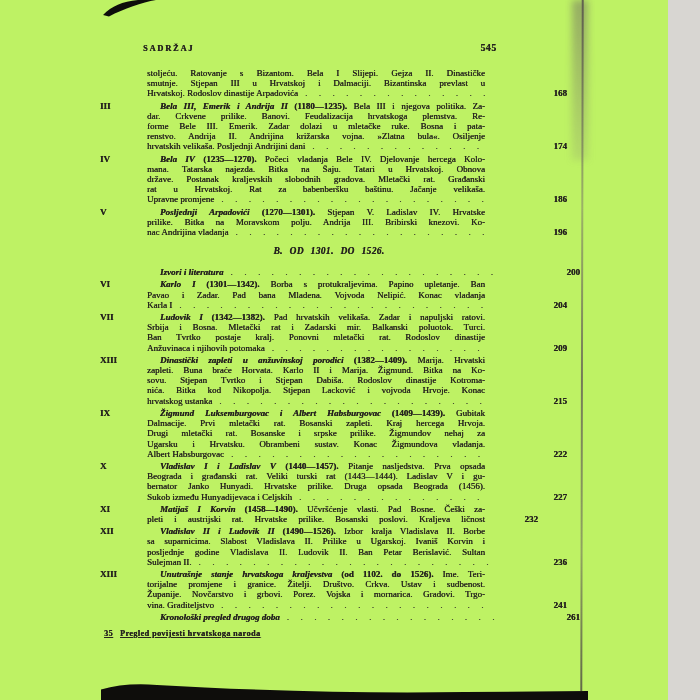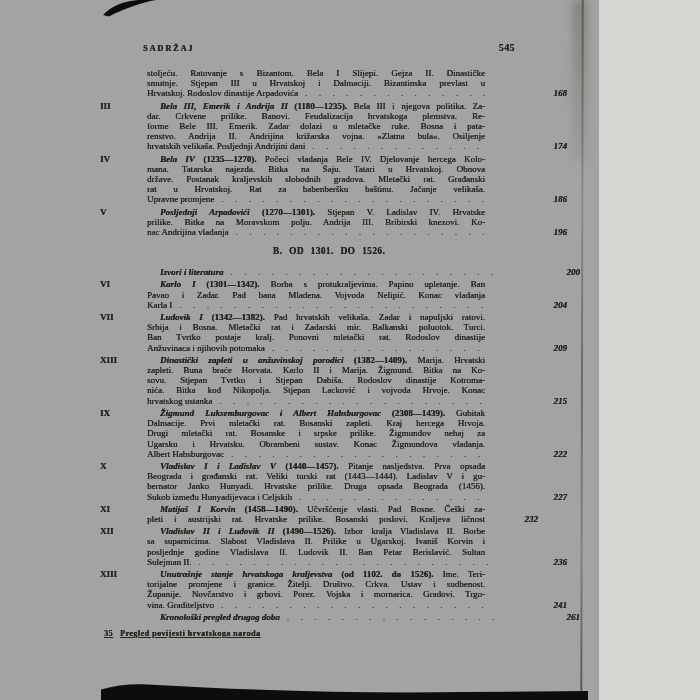--- a/index.html
+++ b/index.html
@@ -1,45 +1,45 @@
 <!DOCTYPE html>
 <html><head>
 <meta charset="utf-8">
 <style>
   html,body{margin:0;padding:0;}
   body{background:#d8d6d2;}
   .stage{
-    position:relative;width:599px;height:700px;overflow:hidden;
+    position:relative;width:668px;height:700px;overflow:hidden;
     background:radial-gradient(circle at 35% 40%, #f7f6f2 0%, #f4f2ee 70%, #efedе8 100%);
-    background-color:#a3a3a3;
+    background-color:#bef264;
     font-family:"Liberation Serif","DejaVu Serif",serif;
     color:#26241f;
   }
   .ink{ text-shadow:0.25px 0 0 currentColor; }
 
   
   .hdr-title{position:absolute;left:143px;top:44px;font-size:8.4px;font-weight:bold;letter-spacing:1.8px;}
-  .hdr-page{position:absolute;left:462px;top:42px;width:53px;text-align:right;font-size:9.8px;font-weight:bold;letter-spacing:0.5px;}
+  .hdr-page{position:absolute;left:462px;top:42px;width:53px;text-align:center;font-size:9.8px;font-weight:bold;letter-spacing:0.5px;}
 
   
   #toc{position:absolute;left:124px;top:68px;width:338px;margin-left:23px;}
   .entry{position:relative;margin-bottom:2px;}
   .numeral{position:absolute;left:-47px;top:0;width:56px;text-align:left;font-weight:bold;font-size:9px;line-height:10.2px;}
   .ln{position:relative;font-size:9px;line-height:10.2px;text-align:justify;}
   .ln.just{text-align-last:justify;-moz-text-align-last:justify;}
   .ln.first{padding-left:13px;}
   .ttl{font-style:italic;font-weight:bold;}
   .date{font-weight:bold;}
   .ln.lrow{display:flex;text-align:left;width:391px;}
   .ln.lrow .txt{flex:none;white-space:nowrap;}
   .leader{flex:1 1 auto;overflow:hidden;white-space:nowrap;letter-spacing:4.6px;padding-left:7px;margin-right:24px;color:#34322d;}
-  .pg{font-weight:bold;font-size:9px;font-style:italic;}
+  .pg{font-weight:bold;font-size:9px;}
   .ln.lrow .pg{flex:none;width:53px;text-align:right;margin-right:-29px;}
   .ln:not(.lrow) .pg{position:absolute;right:-53px;top:0;}
-  .section-head{text-align:center;font-weight:bold;font-size:9.4px;
+  .section-head{text-align:center;font-weight:bold;font-style:italic;font-size:9.4px;
     letter-spacing:0.4px;word-spacing:4px;margin:9px 0 11px;padding-left:26px;}
 
   
   .ftr{position:absolute;left:104px;top:629px;font-size:8.2px;font-weight:bold;letter-spacing:0.4px;text-decoration:underline;}
   .ftr .num{margin-right:7px;}
 
   
   .art-top{position:absolute;left:100px;top:0;width:62px;height:20px;}
   .streak-smudge{position:absolute;left:572px;top:0;width:16px;height:160px;
     background:linear-gradient(to bottom, rgba(110,105,98,0.5), rgba(130,125,118,0.18));
@@ -138,21 +138,21 @@
         <div class="ln just"><span>sovu. Stjepan Tvrtko i Stjepan Dabiša. Rodoslov dinastije Kotroma-</span></div>
         <div class="ln just"><span>nića. Bitka kod Nikopolja. Stjepan Lacković i vojvoda Hrvoje. Konac</span></div>
         <div class="ln lrow">
           <span class="txt">hrvatskog ustanka</span>
           <span class="leader">. . . . . . . . . . . . . . . . . . . . . . . . . . . . . . . . . . . . . . . </span>
           <span class="pg">215</span>
         </div>
       </div>
       <div class="entry">
         <span class="numeral">IX</span>
-        <div class="ln first just"><span class="ttl">Žigmund Luksemburgovac i Albert Habsburgovac</span><span class="date"> (2308—1439).</span><span> Gubitak</span></div>
+        <div class="ln first just"><span class="ttl">Žigmund Luksemburgovac i Albert Habsburgovac</span><span class="date"> (1409—1439).</span><span> Gubitak</span></div>
         <div class="ln just"><span>Dalmacije. Prvi mletački rat. Bosanski zapleti. Kraj hercega Hrvoja.</span></div>
         <div class="ln just"><span>Drugi mletački rat. Bosanske i srpske prilike. Žigmundov nehaj za</span></div>
         <div class="ln just"><span>Ugarsku i Hrvatsku. Obrambeni sustav. Konac Žigmundova vladanja.</span></div>
         <div class="ln lrow">
           <span class="txt">Albert Habsburgovac</span>
           <span class="leader">. . . . . . . . . . . . . . . . . . . . . . . . . . . . . . . . . . . . . . . </span>
           <span class="pg">222</span>
         </div>
       </div>
       <div class="entry">

